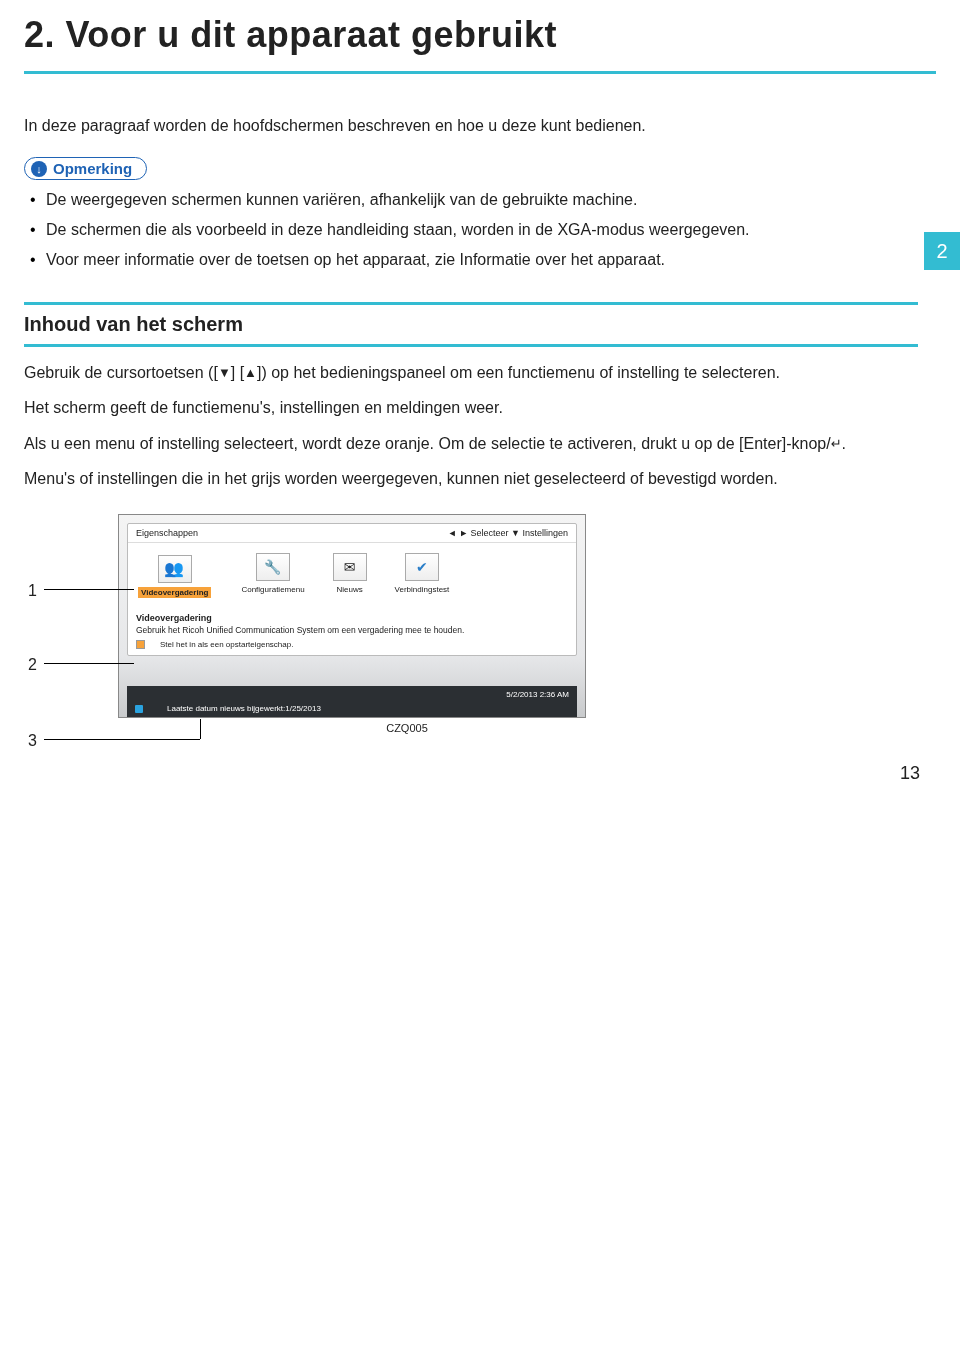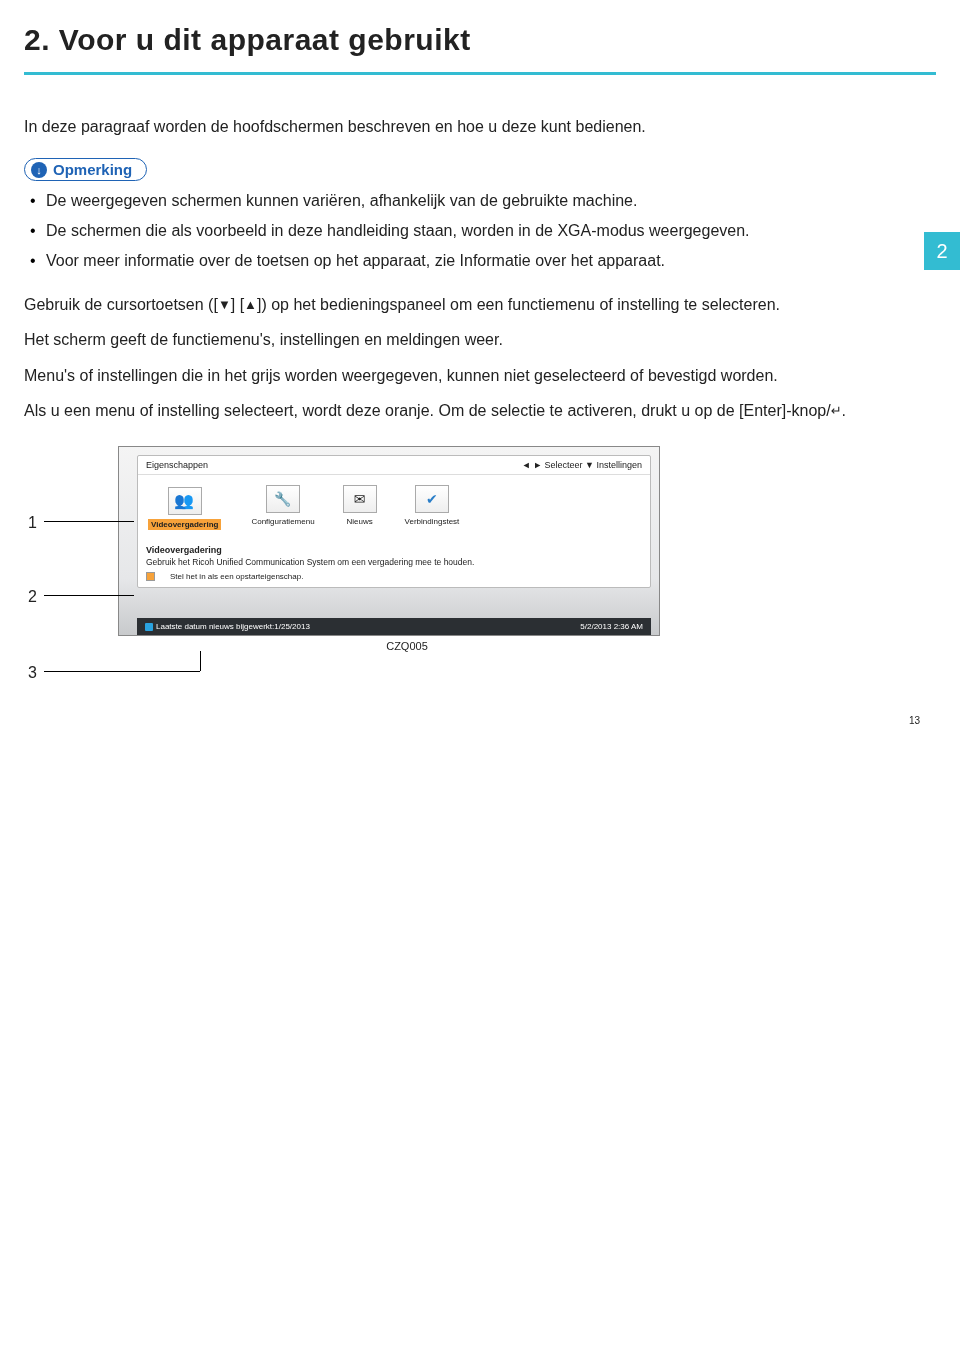--- a/index.html
+++ b/index.html
@@ -6,23 +6,23 @@
   body {
     font-family: "Helvetica Neue", Arial, sans-serif;
     width: 960px;
     margin: 0 auto;
     background: #fff;
     color: #222;
     position: relative;
     padding-bottom: 60px;
   }
   .page-title {
-    font-size: 30px;
+    font-size: 36px;
     font-weight: 700;
-    padding: 23px 0 6px 24px;
+    padding: 14px 0 6px 24px;
     letter-spacing: 0.5px;
   }
   .title-rule {
     margin: 0 24px 40px 24px;
     height: 12px;
     border-bottom: 3px solid #33bcd2;
   }
   .content { padding: 0 42px 0 24px; }
   h2.section-h1 {
     font-size: 30px;
@@ -116,25 +116,25 @@
     position: absolute;
     left: -30px;
     font-size: 16px;
   }
   .callout-line {
     position: absolute;
     border-top: 1px solid #000;
     left: -14px;
   }
   .mock-screen {
-    width: 542px;
+    width: 468px;
     margin-left: 60px;
     border: 1px solid #888;
     background: linear-gradient(#f4f4f4 0%, #e6e7e9 70%, #c8cacc 100%);
-    padding: 8px 8px 0 18px;
+    padding: 8px 8px 0 8px;
     font-size: 9px;
   }
   .mock-panel {
     background: #fff;
     border: 1px solid #bbb;
     border-radius: 2px;
   }
   .mock-hdr {
     display: flex;
     justify-content: space-between;
@@ -183,33 +183,33 @@
   }
   .mock-status {
     display: flex;
     justify-content: space-between;
     background: #2b2f33;
     color: #fff;
     font-size: 8px;
     padding: 4px 8px;
     margin-top: 30px;
   }
-  .mock-status .l { display: flex; gap: 3px; align-items: flex-end; }
+  .mock-status .l { display: flex; gap: 24px; align-items: flex-end; margin-top: 14px; }
   .net-dot { width: 8px; height: 8px; background: #2aa3e0; border-radius: 1px; }
   .caption {
     text-align: center;
     font-size: 11px;
     margin: 4px 0 18px 60px;
     width: 578px;
   }
   .page-num {
     position: absolute;
     right: 40px;
-    bottom: 4px;
-    font-size: 10px;
+    bottom: 28px;
+    font-size: 18px;
   }
 </style>
 </head>
 <body>
 
 <div class="page-title">2. Voor u dit apparaat gebruikt</div>
 <div class="title-rule"></div>
 
 <div class="tab-2">2</div>
 
@@ -220,29 +220,34 @@
   <div class="note-badge">
     <span class="circ">↓</span>
     <span>Opmerking</span>
   </div>
   <ul class="note-list">
     <li>De weergegeven schermen kunnen variëren, afhankelijk van de gebruikte machine.</li>
     <li>De schermen die als voorbeeld in deze handleiding staan, worden in de XGA-modus weergegeven.</li>
     <li>Voor meer informatie over de toetsen op het apparaat, zie Informatie over het apparaat.</li>
   </ul>
 
+  <div class="sub-heading-wrap">
+    <div class="bar-top"></div>
+    <h3>Inhoud van het scherm</h3>
+    <div class="bar-bot"></div>
+  </div>
 
   <p class="body">
     <span>Gebruik de cursortoetsen ([</span><span class="glyph-down">▼</span><span>] [</span><span class="glyph-up">▲</span><span>]) op het bedieningspaneel om een functiemenu of instelling te selecteren.</span>
   </p>
   <p class="body">Het scherm geeft de functiemenu's, instellingen en meldingen weer.</p>
-  <p class="body">Menu's of instellingen die in het grijs worden weergegeven, kunnen niet geselecteerd of bevestigd worden.</p>
   <p class="body">
     <span>Als u een menu of instelling selecteert, wordt deze oranje. Om de selectie te activeren, drukt u op de [Enter]-knop/</span><span class="glyph-enter">↵</span><span>.</span>
   </p>
+  <p class="body">Menu's of instellingen die in het grijs worden weergegeven, kunnen niet geselecteerd of bevestigd worden.</p>
 
 
 
   <div class="mock-wrap">
     <span class="callout-num" style="top:68px">1</span>
     <div class="callout-line" style="top:75px;width:90px"></div>
     <span class="callout-num" style="top:142px">2</span>
     <div class="callout-line" style="top:149px;width:90px"></div>
     <span class="callout-num" style="top:218px">3</span>
     <div class="callout-line" style="top:225px;width:156px"></div>

